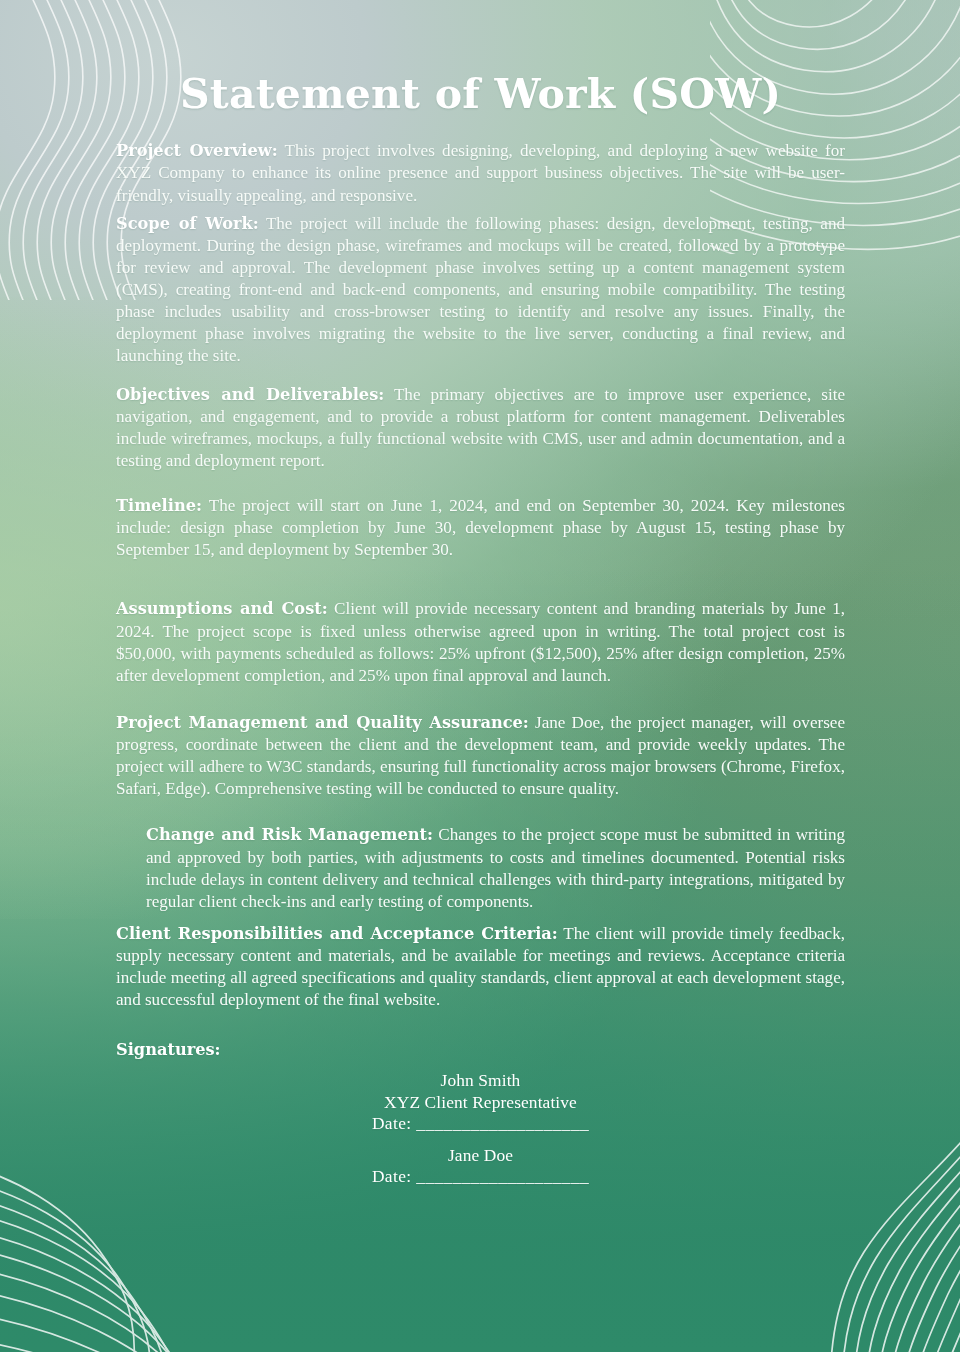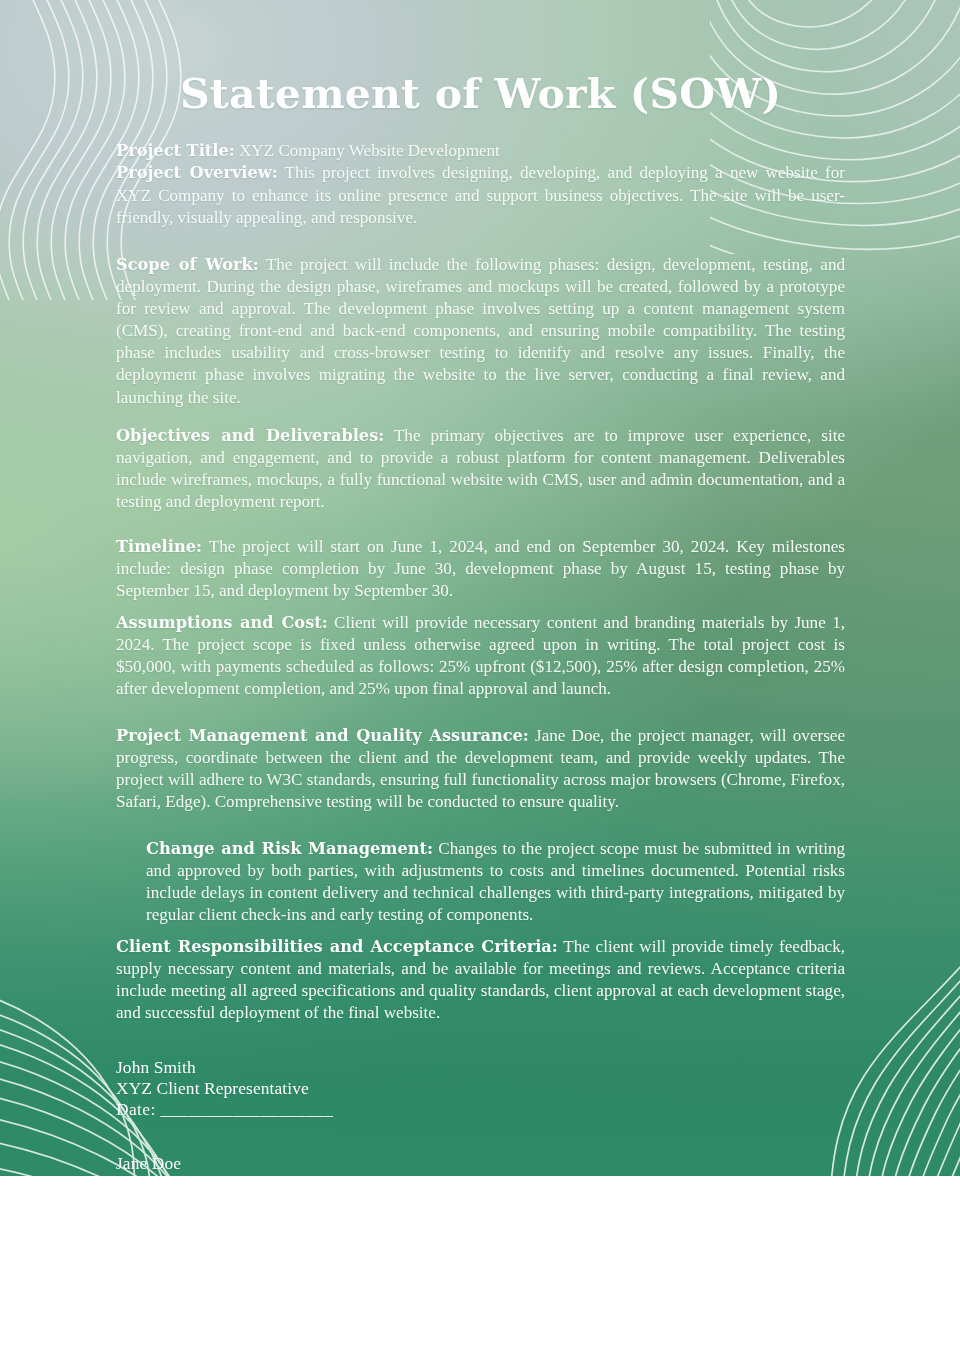--- a/index.html
+++ b/index.html
@@ -9,21 +9,21 @@
   body {
     width: 960px;
     height: 1356px;
     overflow: hidden;
     font-family: "Liberation Serif", "DejaVu Serif", serif;
   }
 
   #page {
     position: relative;
     width: 960px;
-    height: 1176px;
+    height: 1352px;
     overflow: hidden;
     background: #0369a1;
   }
 
   
   .bg-base {
     position: absolute;
     inset: 0;
     background:
       radial-gradient(125% 78% at 18% 4%,  #c6d3d2 0%, #bdcbcc 16%, rgba(173,203,182,0.92) 36%, rgba(150,193,164,0.55) 55%, rgba(120,170,140,0.0) 76%),
@@ -91,45 +91,46 @@
   }
   .block b {
     font-family: "DejaVu Serif", "Liberation Serif", serif;
     font-weight: 700;
     font-size: 16.2px;
     color: #ffffff;
   }
 
   #intro-block { margin-top: 24px; }
   #intro-block .lead-line { display: block; }
-  #scope-block   { margin-top: 25px; }
+  #scope-block   { margin-top: 6px; }
   #objectives-block { margin-top: 16px; }
   #timeline-block   { margin-top: 23px; }
-  #assumptions-block{ margin-top: 9px; }
+  #assumptions-block{ margin-top: 37px; }
   #pmqa-block       { margin-top: 25px; }
   #change-block     { margin-top: 24px; margin-left: 30px; }
   #client-block     { margin-top: 10px; }
 
   #signatures {
     margin-top: 28px;
     color: #ffffff;
   }
   #sig-heading {
     font-family: "DejaVu Serif", "Liberation Serif", serif;
     font-weight: 700;
     font-size: 16.2px;
     line-height: 1.3;
     text-shadow: 0 1px 1.5px rgba(40,90,70,0.16);
   }
   .sig-party {
-    margin-top: 32px;
+    margin-top: 10px;
     font-size: 17.4px;
     line-height: 1.23;
     letter-spacing: 0.1px;
     text-shadow: 0 1px 1.5px rgba(40,90,70,0.16);
+    text-align: center;
   }
   .sig-party .line { display: block; white-space: nowrap; }
   .sig-party .date-line { letter-spacing: 0.4px; }
 </style>
 </head>
 <body>
 
 <div id="page">
 
   <div class="bg-base"></div>
@@ -205,21 +206,20 @@
         <path d="M320 -10 C 284 50, 242 102, 214 164 C 190 220, 180 244, 180 250"></path>
       </g>
     </svg>
   </div>
 
   <div id="content">
 
     <h1 id="doc-title">Statement of Work (SOW)</h1>
 
     <div class="block" id="intro-block">
-      <span class="lead-line"><b>Project Title:</b><span> XYZ Company Website Development</span></span>
       <b>Project Overview:</b><span> This project involves designing, developing, and deploying a new website for XYZ Company to enhance its online presence and support business objectives. The site will be user-friendly, visually appealing, and responsive.</span>
     </div>
 
     <div class="block" id="scope-block">
       <b>Scope of Work:</b><span> The project will include the following phases: design, development, testing, and deployment. During the design phase, wireframes and mockups will be created, followed by a prototype for review and approval. The development phase involves setting up a content management system (CMS), creating front-end and back-end components, and ensuring mobile compatibility. The testing phase includes usability and cross-browser testing to identify and resolve any issues. Finally, the deployment phase involves migrating the website to the live server, conducting a final review, and launching the site.</span>
     </div>
 
     <div class="block" id="objectives-block">
       <b>Objectives and Deliverables:</b><span> The primary objectives are to improve user experience, site navigation, and engagement, and to provide a robust platform for content management. Deliverables include wireframes, mockups, a fully functional website with CMS, user and admin documentation, and a testing and deployment report.</span>
     </div>
@@ -238,20 +238,21 @@
 
     <div class="block" id="change-block">
       <b>Change and Risk Management:</b><span> Changes to the project scope must be submitted in writing and approved by both parties, with adjustments to costs and timelines documented. Potential risks include delays in content delivery and technical challenges with third-party integrations, mitigated by regular client check-ins and early testing of components.</span>
     </div>
 
     <div class="block" id="client-block">
       <b>Client Responsibilities and Acceptance Criteria:</b><span> The client will provide timely feedback, supply necessary content and materials, and be available for meetings and reviews. Acceptance criteria include meeting all agreed specifications and quality standards, client approval at each development stage, and successful deployment of the final website.</span>
     </div>
 
     <div id="signatures">
+      <div id="sig-heading">Signatures:</div>
 
       <div class="sig-party">
         <span class="line">John Smith</span>
         <span class="line">XYZ Client Representative</span>
         <span class="line date-line"><span>Date:</span> <span>___________________</span></span>
       </div>
 
       <div class="sig-party">
         <span class="line">Jane Doe</span>
         <span class="line date-line"><span>Date:</span> <span>___________________</span></span>

